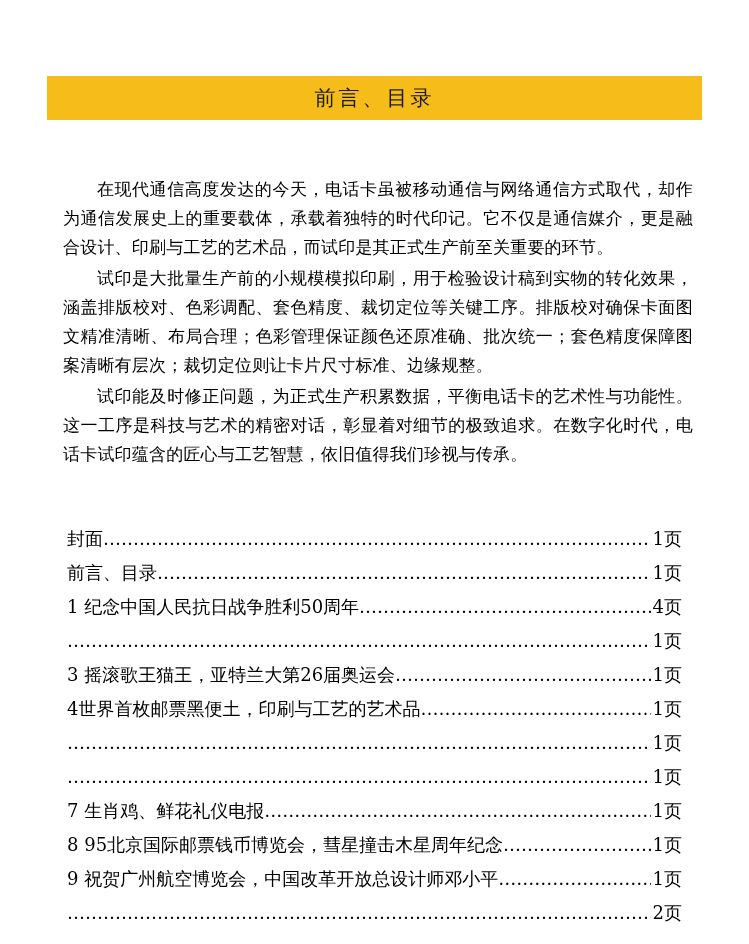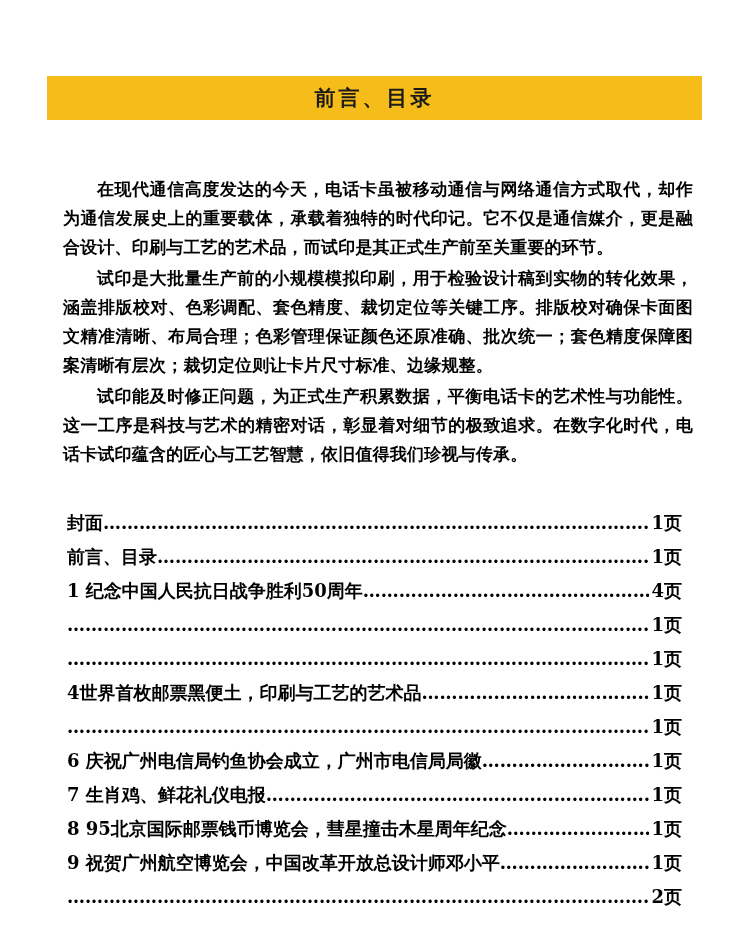--- a/index.html
+++ b/index.html
@@ -12,21 +12,20 @@
     background: #ffffff;
     font-family: "DejaVu Serif", "Liberation Serif", serif;
     color: #000000;
     overflow: hidden;
   }
   .page {
     position: relative;
     width: 620px;
     height: 944px;
     box-sizing: border-box;
-    font-weight: bold;
   }
   .title-banner {
     position: absolute;
     left: 47px;
     top: 76px;
     width: 655px;
     height: 44px;
     background: #f5bc1a;
     display: flex;
     align-items: center;
@@ -49,21 +48,21 @@
     font-size: 17px;
     line-height: 29px;
     text-align: justify;
     text-justify: inter-ideograph;
     text-indent: 2em;
     letter-spacing: 0.2px;
   }
   .toc {
     position: absolute;
     left: 67px;
-    top: 512px;
+    top: 528px;
     width: 615px;
   }
   .toc-row {
     display: flex;
     align-items: baseline;
     font-size: 18px;
     line-height: 21px;
     margin-bottom: 13px;
     white-space: nowrap;
   }
@@ -118,37 +117,37 @@
       <span class="toc-dots">…………………………………………………………………………………………………………………………………………</span>
       <span class="toc-page">4页</span>
     </div>
 
     <div class="toc-row">
       <span class="toc-dots">…………………………………………………………………………………………………………………………………………</span>
       <span class="toc-page">1页</span>
     </div>
 
     <div class="toc-row">
+      <span class="toc-label">3 摇滚歌王猫王，亚特兰大第26届奥运会</span>
       <span class="toc-dots">…………………………………………………………………………………………………………………………………………</span>
       <span class="toc-page">1页</span>
     </div>
 
     <div class="toc-row">
       <span class="toc-label">4世界首枚邮票黑便土，印刷与工艺的艺术品</span>
       <span class="toc-dots">…………………………………………………………………………………………………………………………………………</span>
       <span class="toc-page">1页</span>
     </div>
 
     <div class="toc-row">
       <span class="toc-dots">…………………………………………………………………………………………………………………………………………</span>
       <span class="toc-page">1页</span>
     </div>
 
     <div class="toc-row">
-      <span class="toc-label">6 庆祝广州电信局钓鱼协会成立，广州市电信局局徽</span>
       <span class="toc-dots">…………………………………………………………………………………………………………………………………………</span>
       <span class="toc-page">1页</span>
     </div>
 
     <div class="toc-row">
       <span class="toc-label">7 生肖鸡、鲜花礼仪电报</span>
       <span class="toc-dots">…………………………………………………………………………………………………………………………………………</span>
       <span class="toc-page">1页</span>
     </div>
 

